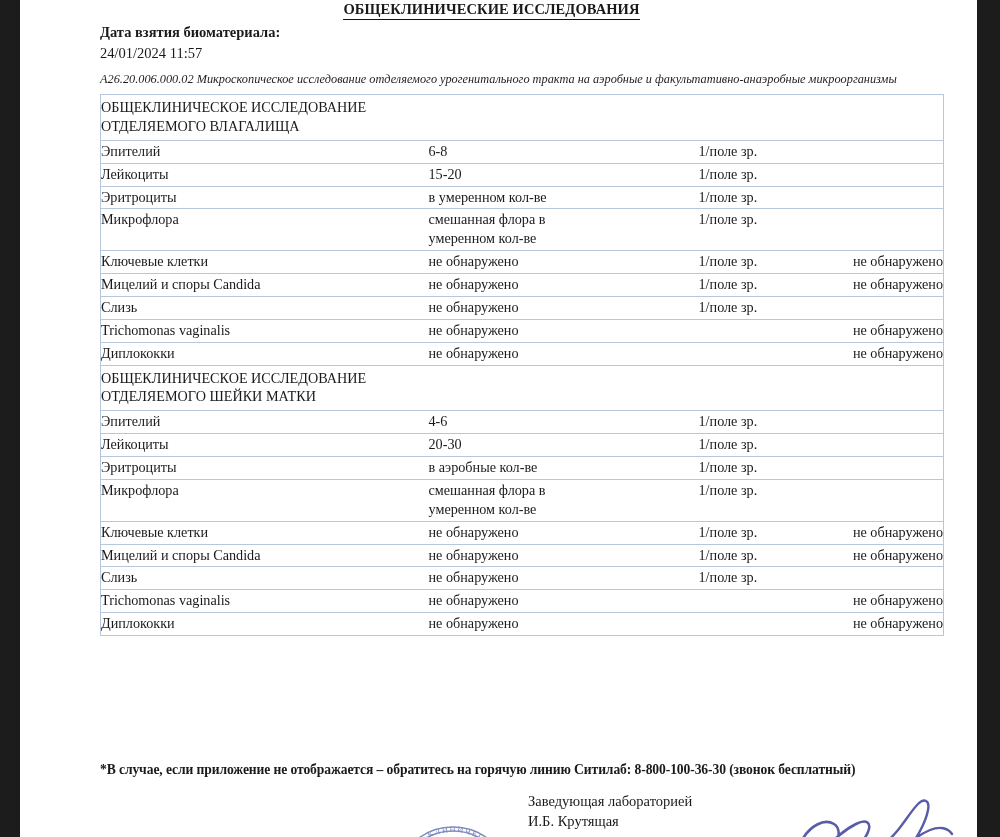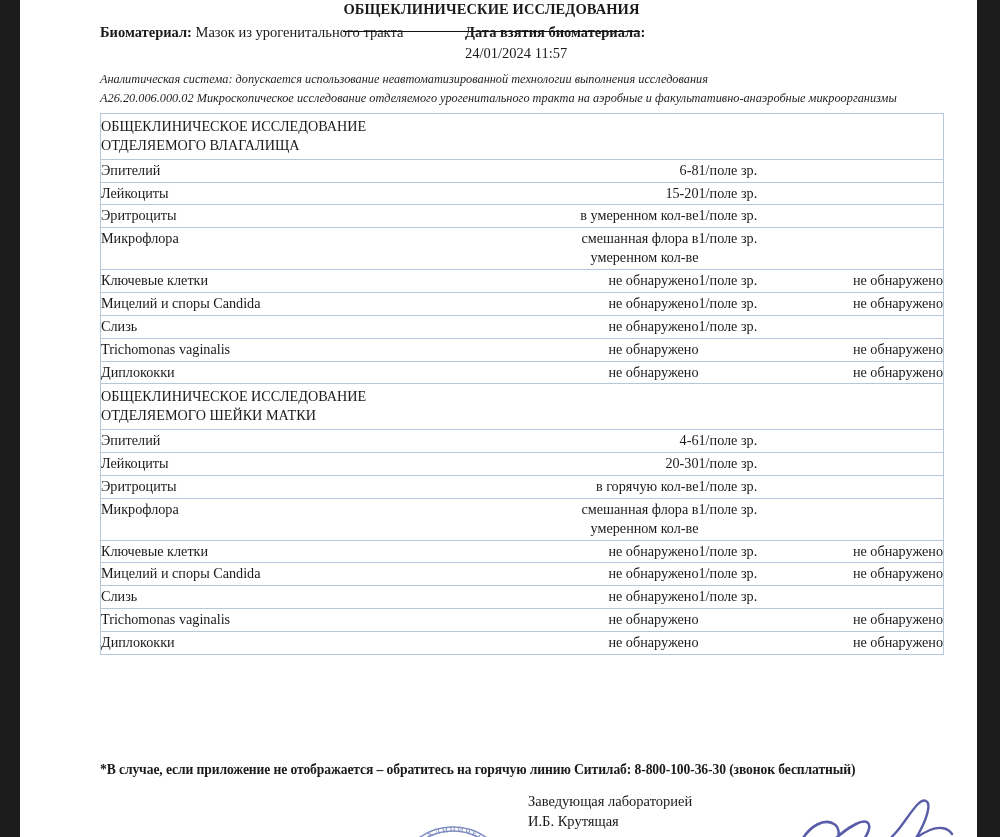--- a/index.html
+++ b/index.html
@@ -37,21 +37,21 @@
   .doc-title {
     text-align: center;
     font-weight: bold;
     font-size: 14.5px;
     letter-spacing: 0.1px;
     padding-top: 1px;
     margin-right: 14px;
   }
   .doc-title span {
     border-bottom: 1.6px solid #111;
-    padding-bottom: 14px;
+    padding-bottom: 2px;
   }
 
   
   .meta {
     display: flex;
     align-items: flex-start;
     margin-top: 5px;
     padding-left: 80px;
     padding-right: 4px;
     font-size: 14.5px;
@@ -102,21 +102,20 @@
   .col-unit  { width: 118px; }
   .col-ref   { width: 127px; }
 
   .cell-name {
     padding-left: 10px;
     border-left: 1.4px solid #b6c7dc;
     text-align: left;
     white-space: nowrap;
   }
   .cell-value {
-    text-align: right;
     padding-right: 4px;
   }
   .cell-unit {
     text-align: left;
     padding-left: 13px;
   }
   .cell-ref {
     text-align: right;
     padding-right: 8px;
     border-right: 1.4px solid #b6c7dc;
@@ -174,34 +173,29 @@
 <div class="edge-band left"></div>
 <div class="edge-band right"></div>
 
 <div class="page">
 
   <div class="doc-title">
     <span>ОБЩЕКЛИНИЧЕСКИЕ ИССЛЕДОВАНИЯ</span>
   </div>
 
   <div class="meta">
-    <div class="meta-col-bio">
-      <span class="meta-label">Биоматериал:</span>
-      <span class="meta-value">Мазок из урогенитального тракта</span>
-    </div>
     <div class="meta-col-date">
       <div class="meta-label">Дата взятия биоматериала:</div>
       <div class="meta-value meta-sub">24/01/2024 11:57</div>
     </div>
     <div class="meta-col-lab">
     </div>
   </div>
 
   <div class="notes">
-    <p>Аналитическая система: допускается использование неавтоматизированной технологии выполнения исследования</p>
     <p>А26.20.006.000.02 Микроскопическое исследование отделяемого урогенитального тракта на аэробные и факультативно-анаэробные микроорганизмы</p>
   </div>
 
   <table class="res-table">
     <colgroup>
       <col class="col-name">
         <col class="col-value">
         <col class="col-unit">
         <col class="col-ref">
     </colgroup>
@@ -276,21 +270,21 @@
           <td class="cell-ref"></td>
         </tr>
         <tr>
           <td class="cell-name">Лейкоциты</td>
           <td class="cell-value" style="white-space: pre-line;">20-30</td>
           <td class="cell-unit">1/поле зр.</td>
           <td class="cell-ref"></td>
         </tr>
         <tr>
           <td class="cell-name">Эритроциты</td>
-          <td class="cell-value" style="white-space: pre-line;">в горячую кол-ве</td>
+          <td class="cell-value" style="white-space: pre-line;">в аэробные кол-ве</td>
           <td class="cell-unit">1/поле зр.</td>
           <td class="cell-ref"></td>
         </tr>
         <tr>
           <td class="cell-name">Микрофлора</td>
           <td class="cell-value" style="white-space: pre-line;">смешанная флора в
 умеренном кол-ве</td>
           <td class="cell-unit">1/поле зр.</td>
           <td class="cell-ref"></td>
         </tr>

